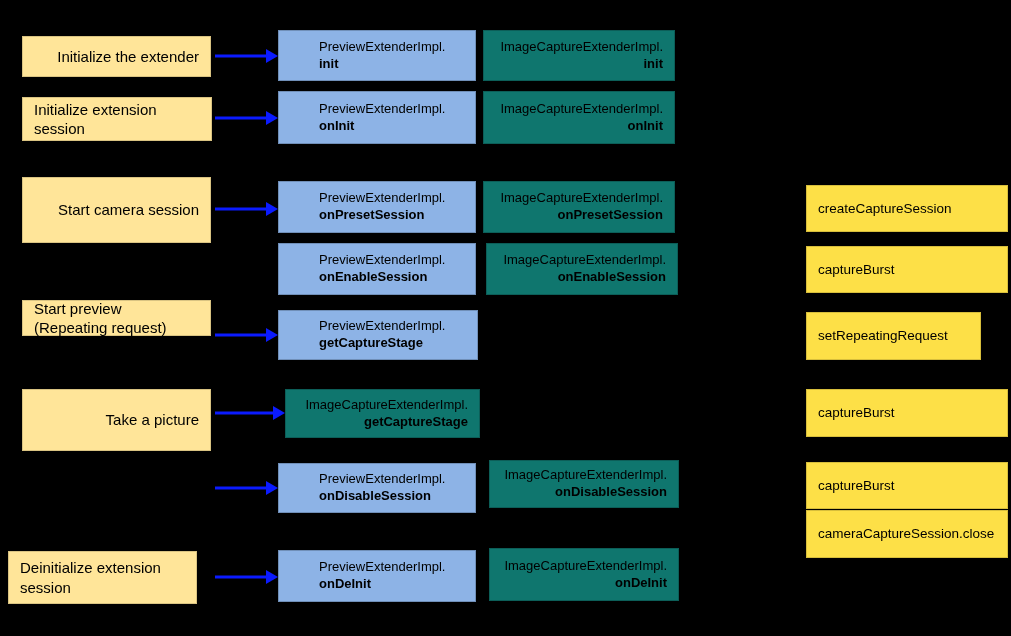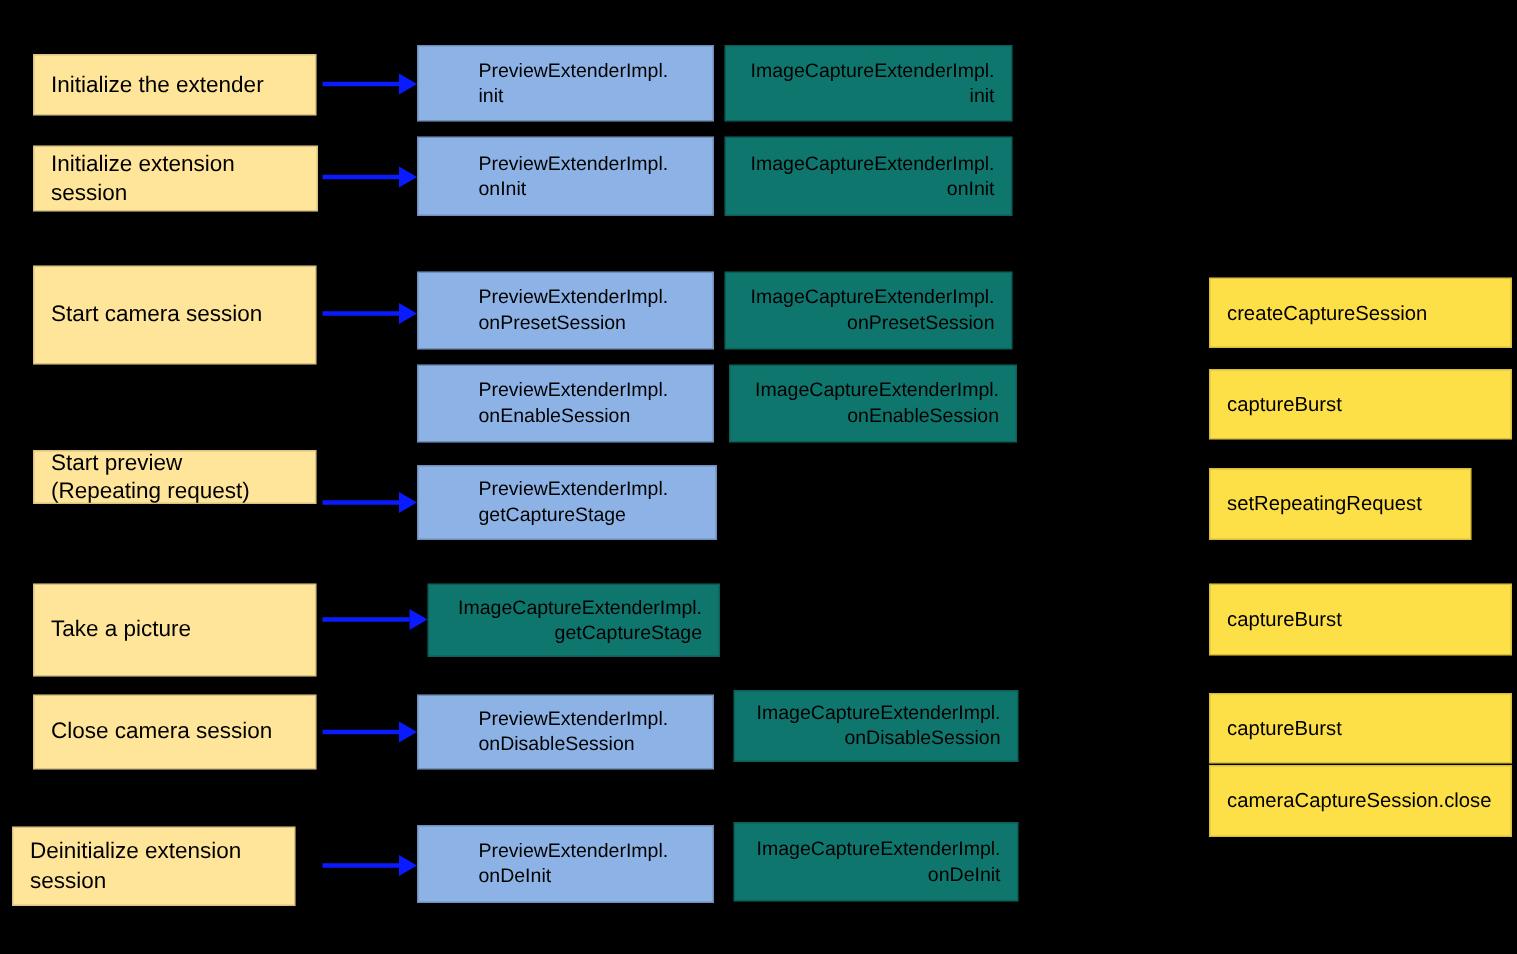--- a/index.html
+++ b/index.html
@@ -14,25 +14,25 @@
   }
   .box {
     position: absolute;
     display: flex;
     flex-direction: column;
     justify-content: center;
     padding: 6px 11px;
     color: #000;
     line-height: 1.3;
   }
-  .yellow { background: #ffe599; border: 1px solid rgba(0,0,0,0.15); font-size: 15px; }
+  .yellow { background: #ffe599; border: 1px solid rgba(0,0,0,0.15); font-size: 15px; align-items: flex-end; }
   .blue { background: #8db3e6; border: 1px solid rgba(0,0,0,0.2); font-size: 13px; padding-left: 40px; }
   .lightblue { background: #0f766e; border: 1px solid rgba(0,0,0,0.2); font-size: 13px; align-items: flex-end; }
   .green { background: #fde047; border: 1px solid rgba(0,0,0,0.15); font-size: 13.5px; }
-  .method { font-weight: normal; }
+  .method { font-weight: bold; }
   .arrow { position: absolute; height: 16px; }
   .arrow .shaft {
     position: absolute;
     left: 0; top: 50%;
     transform: translateY(-50%);
     height: 3px;
     width: 51px;
     background: #0b1bff;
   }
   .arrow .head {
@@ -57,23 +57,20 @@
     <span>Initialize extension session</span>
   </div>
   <div class="box yellow" style="left:22px; top:177px; width:189px; height:66px">
     <span>Start camera session</span>
   </div>
   <div class="box yellow" style="left:22px; top:300px; width:189px; height:36px">
     <span>Start preview (Repeating request)</span>
   </div>
   <div class="box yellow" style="left:22px; top:389px; width:189px; height:62px">
     <span>Take a picture</span>
-  </div>
-  <div class="box yellow" style="left:22px; top:463px; width:189px; height:50px">
-    <span>Close camera session</span>
   </div>
   <div class="box yellow" style="left:8px; top:551px; width:189px; height:53px">
     <span>Deinitialize extension session</span>
   </div>
 
   <div class="arrow" style="left:215px; top:48px; width:63px">
       <div class="shaft"></div>
       <div class="head"></div>
     </div>
   <div class="arrow" style="left:215px; top:110px; width:63px">

